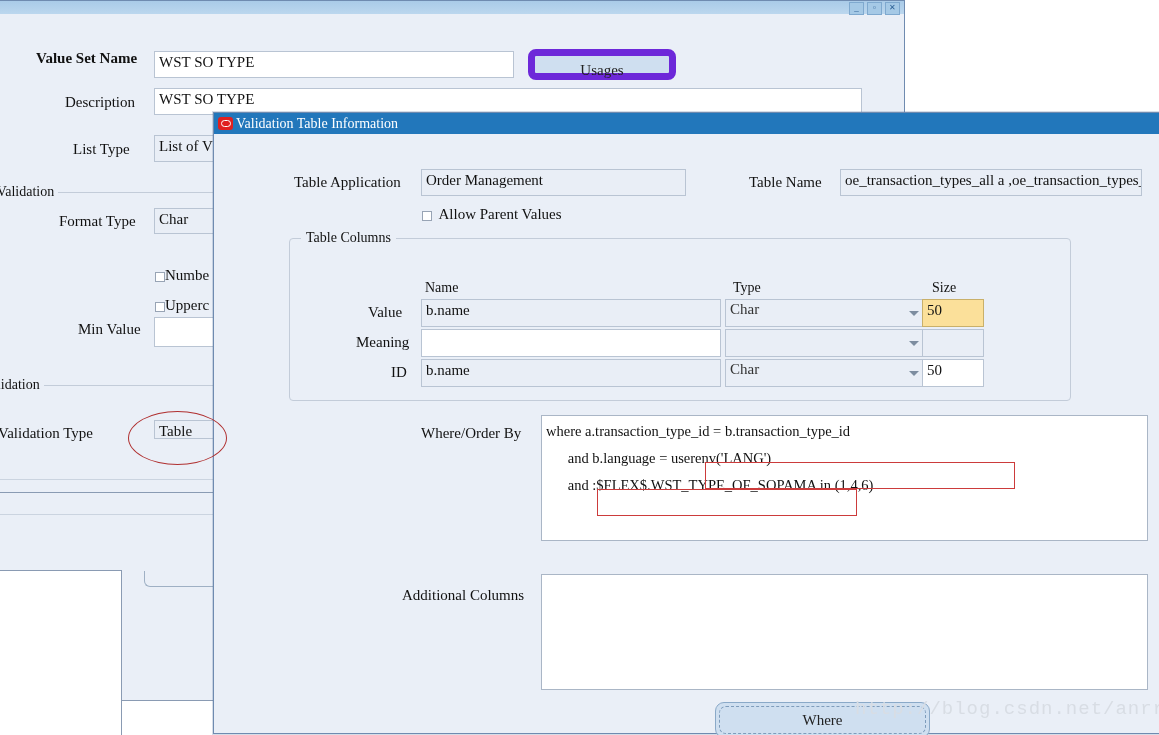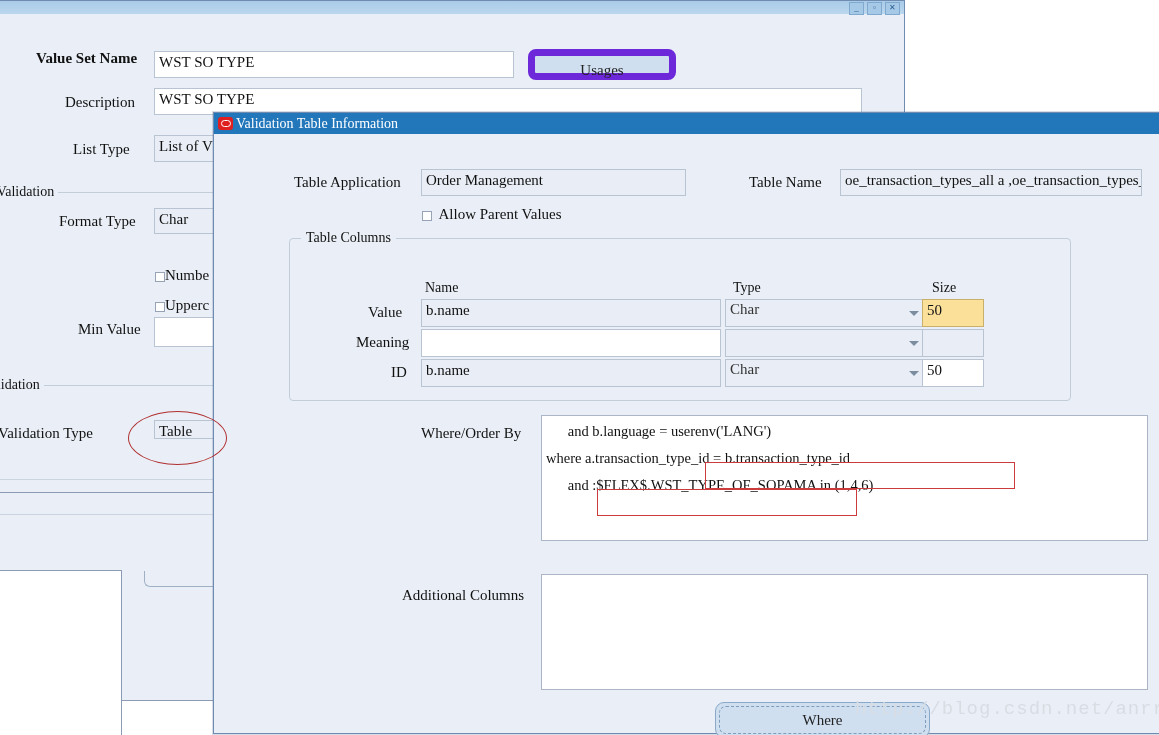--- a/index.html
+++ b/index.html
@@ -296,22 +296,22 @@
       <div class="lbl" style="position:absolute;left:177px;top:230px;">ID</div>
       <div class="fld ro" style="position:absolute;left:207px;top:225px;width:300px;height:28px;">b.name</div>
       <div class="sel" style="position:absolute;left:511px;top:225px;width:200px;height:28px;">
         <span>Char</span>
         <span class="arrow"></span>
       </div>
       <div class="fld" style="position:absolute;left:708px;top:225px;width:62px;height:28px;">50</div>
 
       <div class="lbl" style="position:absolute;left:207px;top:291px;">Where/Order By</div>
       <div class="txtarea" style="position:absolute;left:327px;top:281px;width:607px;height:126px;">
+        <div class="sqlline">where a.transaction_type_id = b.transaction_type_id</div>
         <div class="sqlline">      and b.language = userenv('LANG')</div>
-        <div class="sqlline">where a.transaction_type_id = b.transaction_type_id</div>
         <div class="sqlline">      and :$FLEX$.WST_TYPE_OF_SOPAMA in (1,4,6)</div>
       </div>
 
       <div class="lbl" style="position:absolute;left:188px;top:453px;">Additional Columns</div>
       <div class="txtarea" style="position:absolute;left:327px;top:440px;width:607px;height:116px;"></div>
 
       <div class="testbtn" style="left:501px;top:568px;width:215px;height:36px;line-height:34px;">
         <div class="inner"></div>
         <span>Where</span>
       </div>

